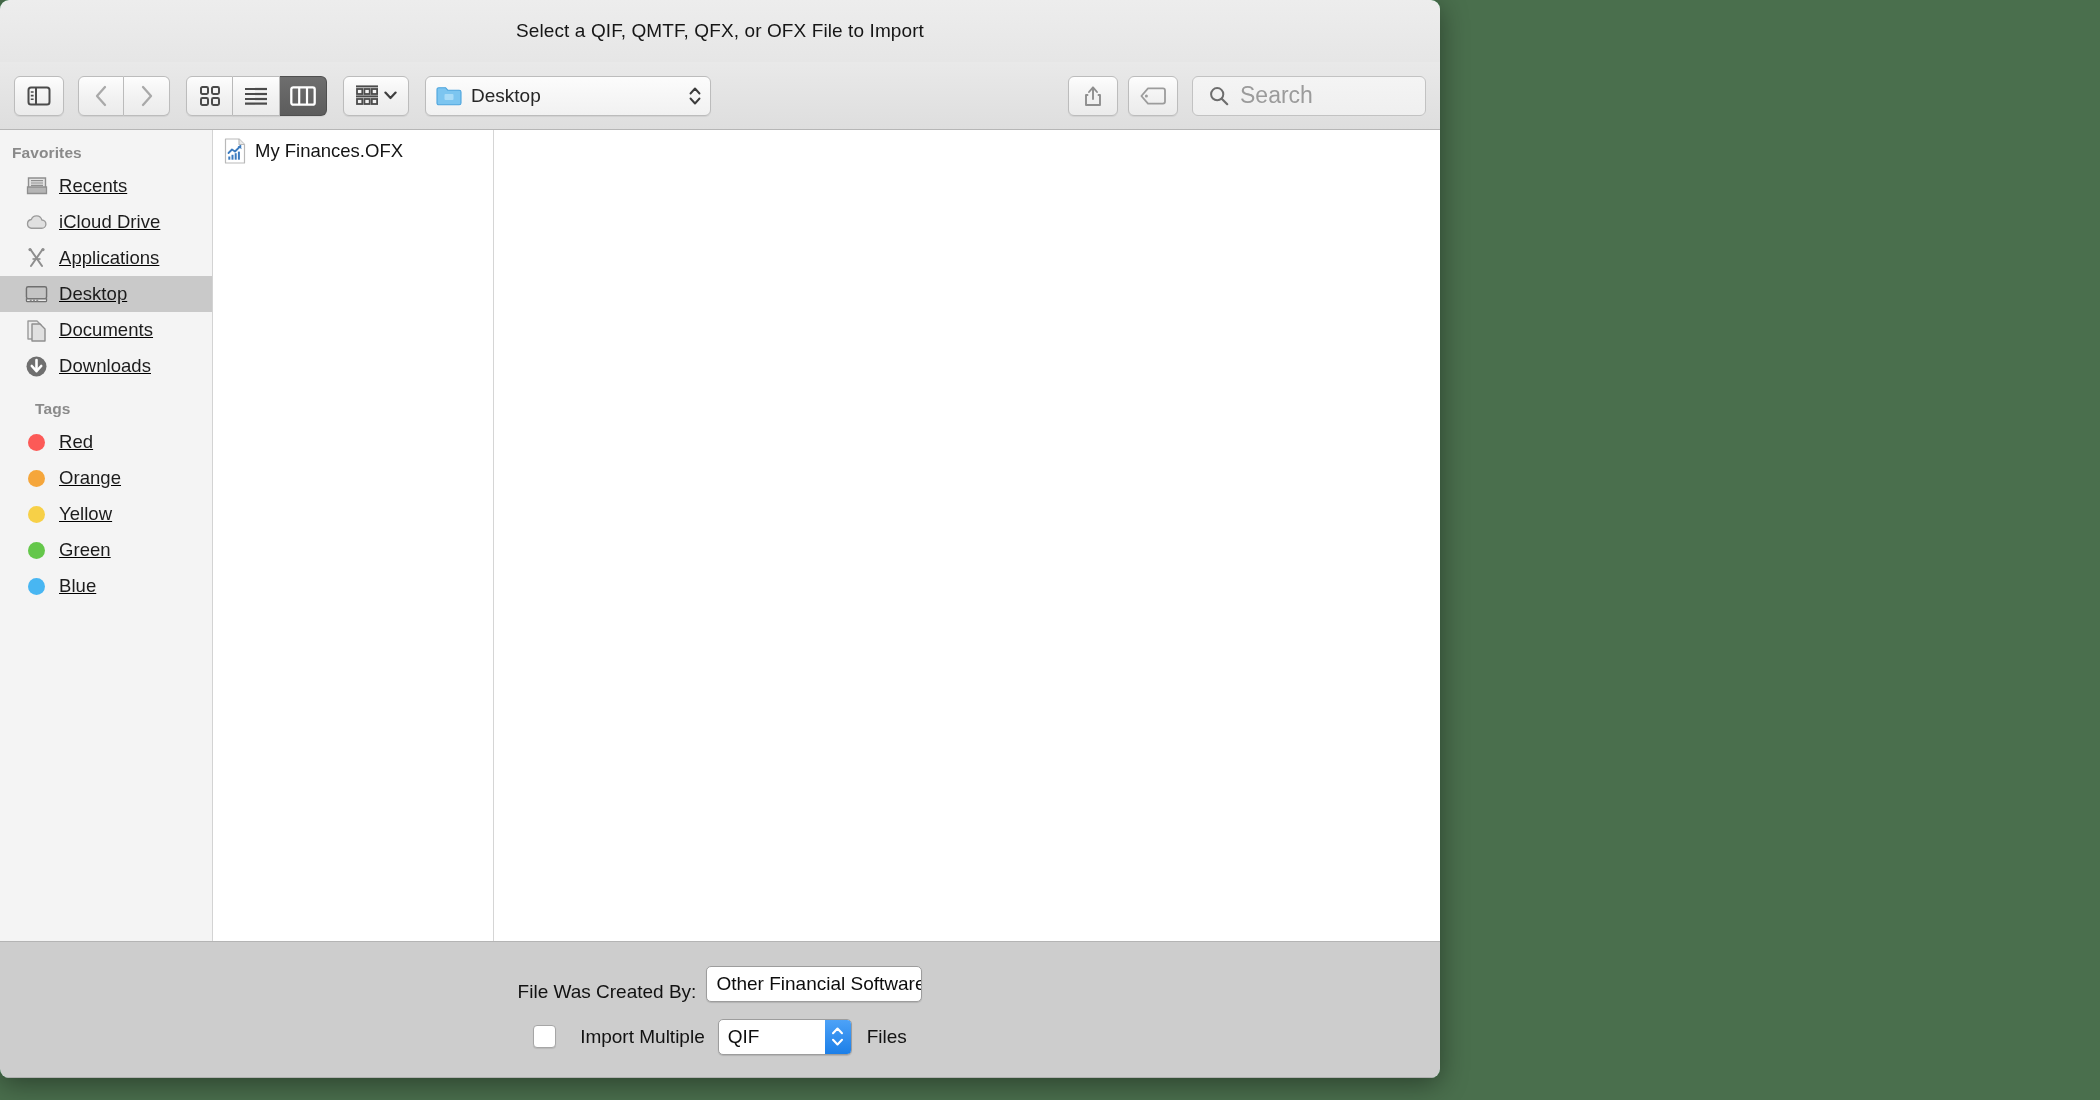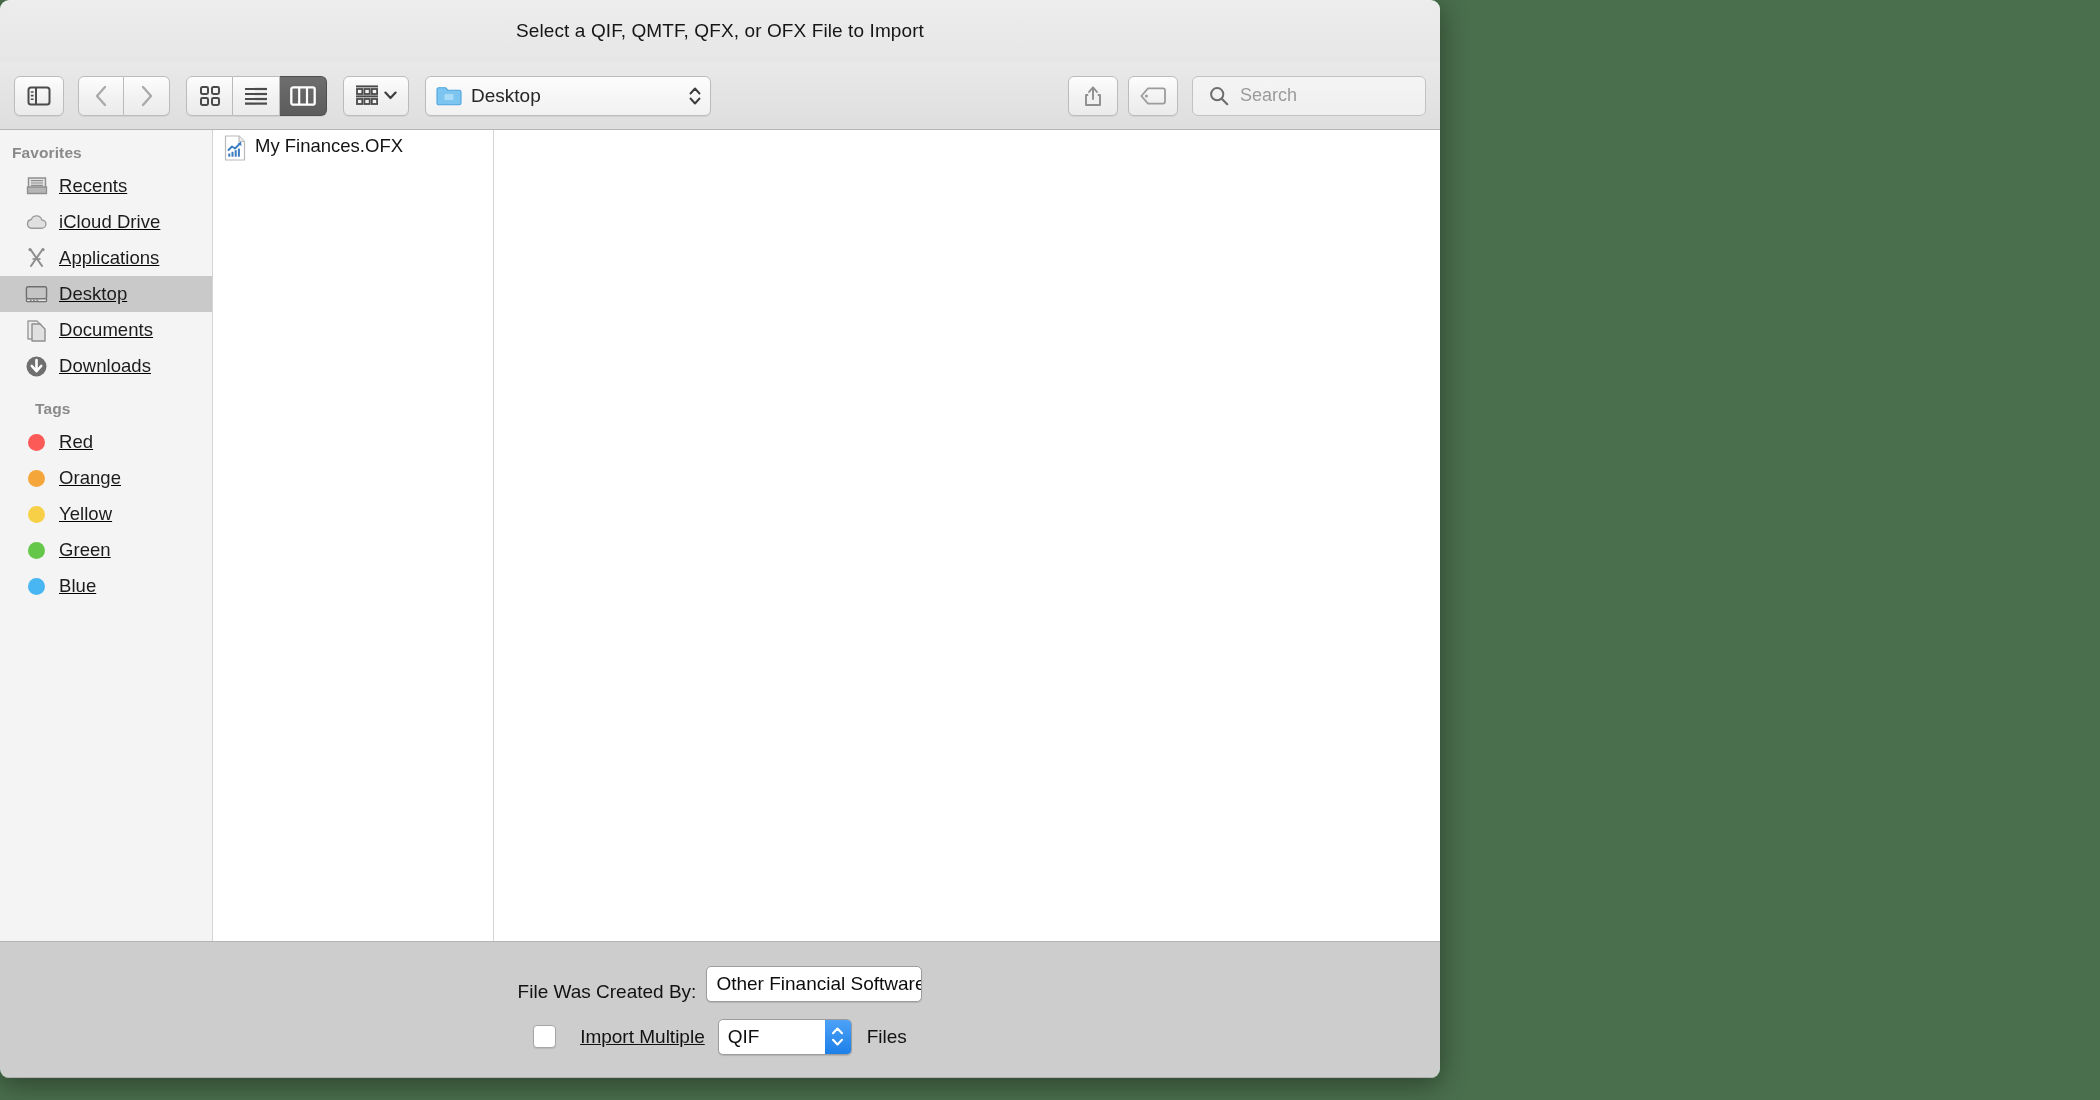--- a/index.html
+++ b/index.html
@@ -145,21 +145,21 @@
     background: linear-gradient(to bottom, #f4f4f4 0%, #efefef 100%);
     border: 1px solid #c2c2c2;
     border-radius: 6px;
     display: flex;
     align-items: center;
     padding-left: 16px;
     gap: 11px;
     cursor: text;
   }
   .search-placeholder {
-    font-size: 18px;
+    font-size: 23px;
     color: #9b9b9b;
   }
 
   .toolbar-right {
     margin-left: auto;
     display: flex;
     align-items: center;
   }
 
   
@@ -235,21 +235,21 @@
     width: 281px;
     flex: 0 0 281px;
     border-right: 1px solid #d5d5d5;
     padding-top: 5px;
   }
   .col-2 { flex: 1 1 auto; }
 
   .file-row {
     height: 32px;
     display: flex;
-    align-items: flex-start;
+    align-items: center;
     padding-left: 11px;
     gap: 9px;
     cursor: default;
   }
   .file-name {
     font-size: 18.5px;
     color: #141414;
   }
   .file-icon {
     width: 22px;
@@ -320,21 +320,20 @@
     border: 1px solid #a6a6a6;
     border-radius: 4px;
     box-shadow: 0 1px 1px rgba(0,0,0,0.1);
     flex: 0 0 23px;
     cursor: default;
   }
   .cb-label {
     font-size: 19px;
     color: #121212;
     margin-left: 24px;
-    text-decoration: underline;
   }
   .files-label {
     font-size: 19px;
     color: #121212;
     margin-left: 15px;
   }
 
   
   .footer {
     flex: 0 0 auto;

